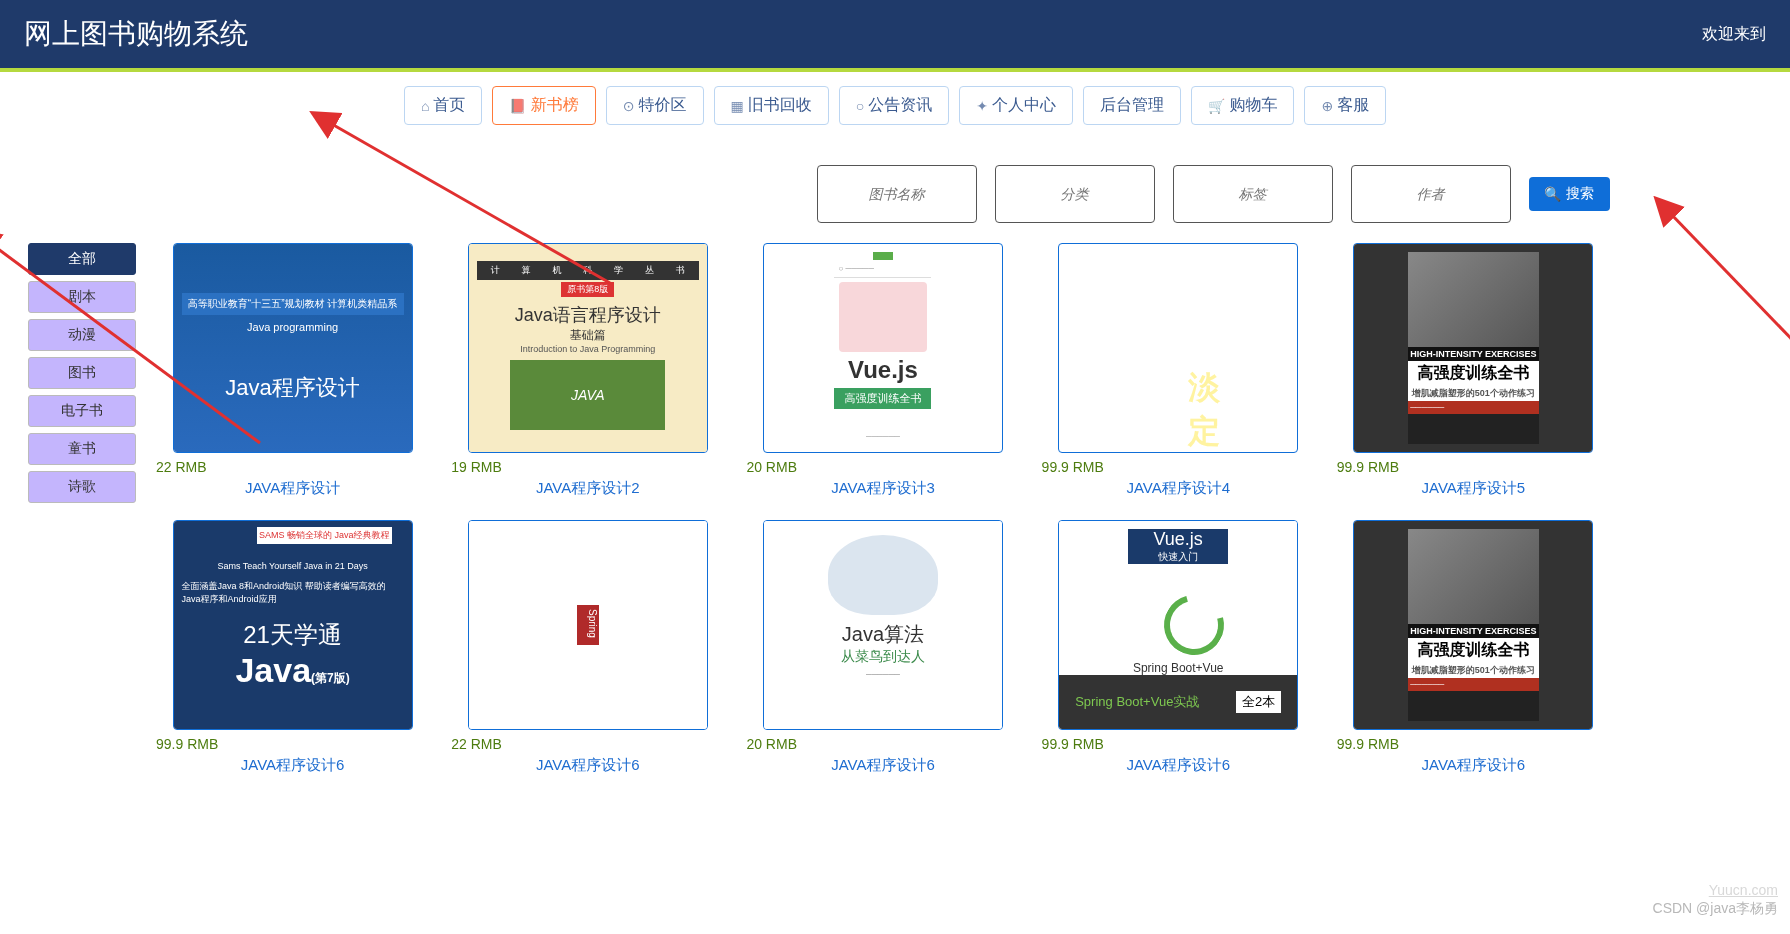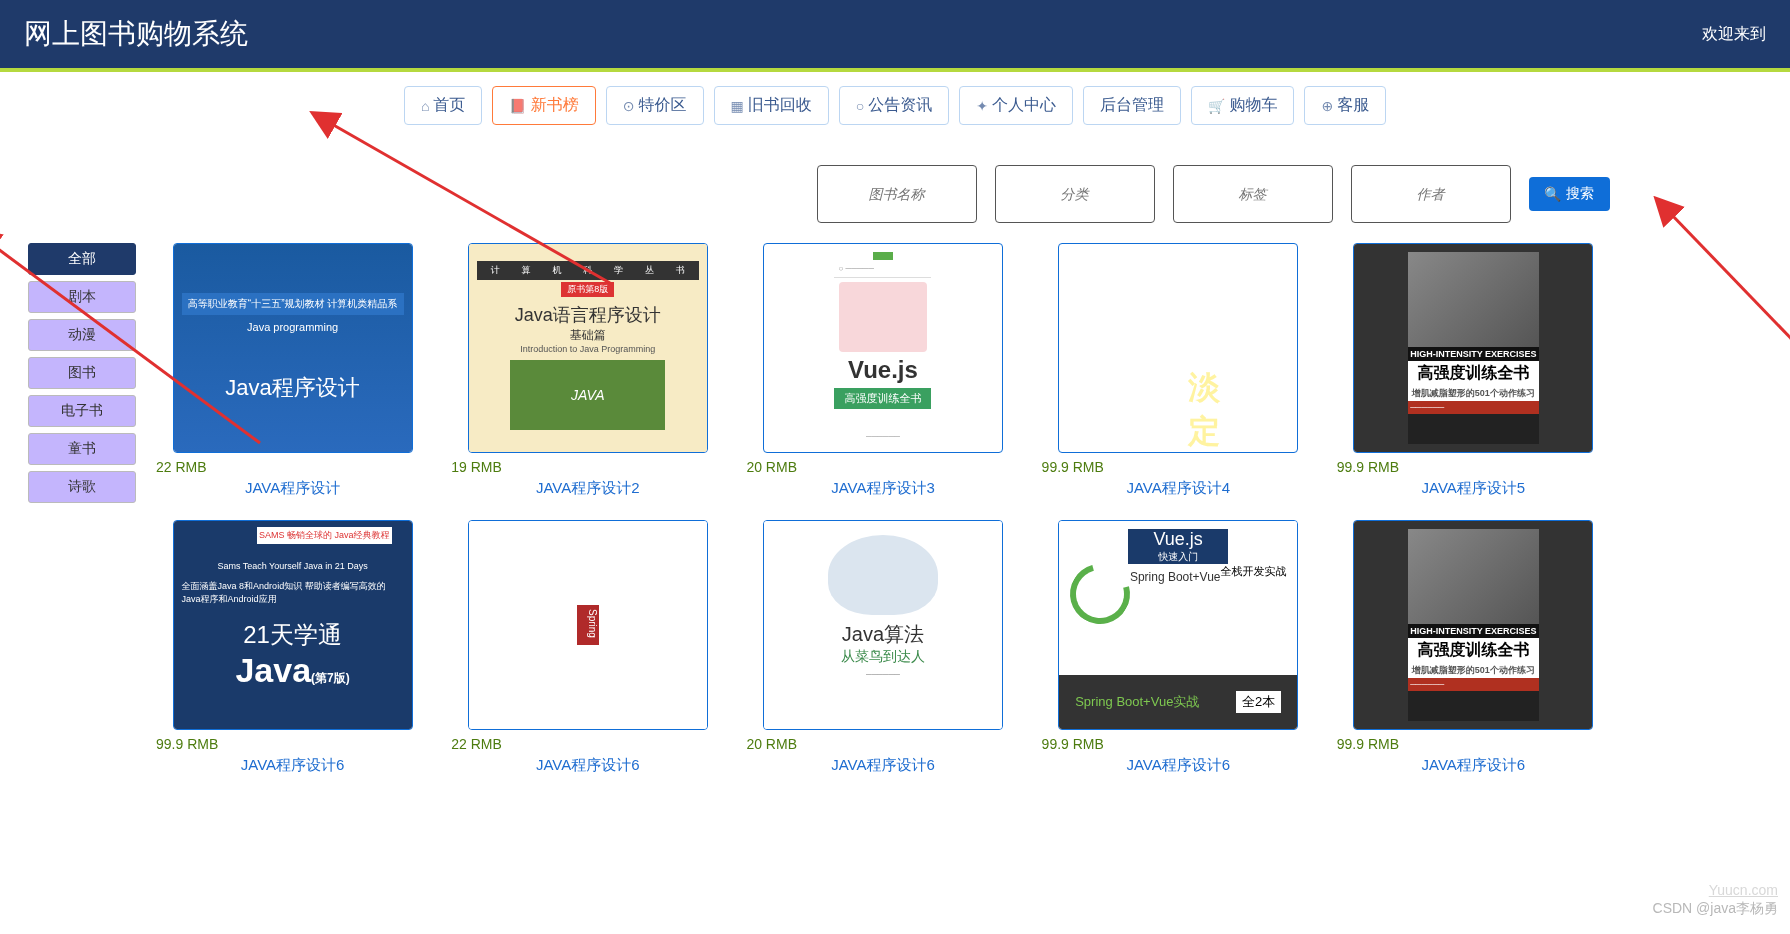--- a/index.html
+++ b/index.html
@@ -85,21 +85,21 @@
   .cv-spring .t3{font-size:10px;color:#555;}
   .cv-spring .eagle{width:100px;height:80px;background:radial-gradient(circle,#8a6a3a,#5a4020);margin-top:8px;border-radius:4px;}
   .cv-algo {background:#fff;display:flex;}
   .cv-algo .spine{width:22px;background:#2a5ab0;}
   .cv-algo .body{flex:1;display:flex;flex-direction:column;align-items:center;}
   .cv-algo .head{width:110px;height:80px;background:#dbe5ef;border-radius:50% 50% 40% 40%;margin:6px;}
   .cv-algo .t1{font-size:20px;color:#333;}
   .cv-algo .t2{font-size:14px;color:#3a8a4a;}
   .cv-boot {background:#fff;display:flex;position:relative;}
   .cv-boot .l{width:45%;background:#1a3a6a;color:#fff;display:flex;flex-direction:column;justify-content:center;align-items:center;}
-  .cv-boot .r{flex:1;display:flex;flex-direction:row;align-items:flex-start;justify-content:center;}
+  .cv-boot .r{flex:1;display:flex;flex-direction:column;align-items:flex-end;justify-content:center;}
   .cv-boot .ring{width:60px;height:60px;border:6px solid #5ab04a;border-radius:50%;border-top-color:transparent;transform:rotate(30deg);}
   .cv-boot .rt{font-size:12px;color:#333;margin-top:6px;}
   .cv-boot .bottom{position:absolute;bottom:0;left:0;right:0;background:#333;color:#7ec850;font-size:13px;padding:16px;display:flex;justify-content:space-between;align-items:center;}
   .cv-boot .bottom .w{background:#fff;color:#000;padding:2px 6px;}
   
   
   .arrow { position: absolute; pointer-events: none; }
   .arrow svg { overflow: visible; }
 </style>
 </head>

